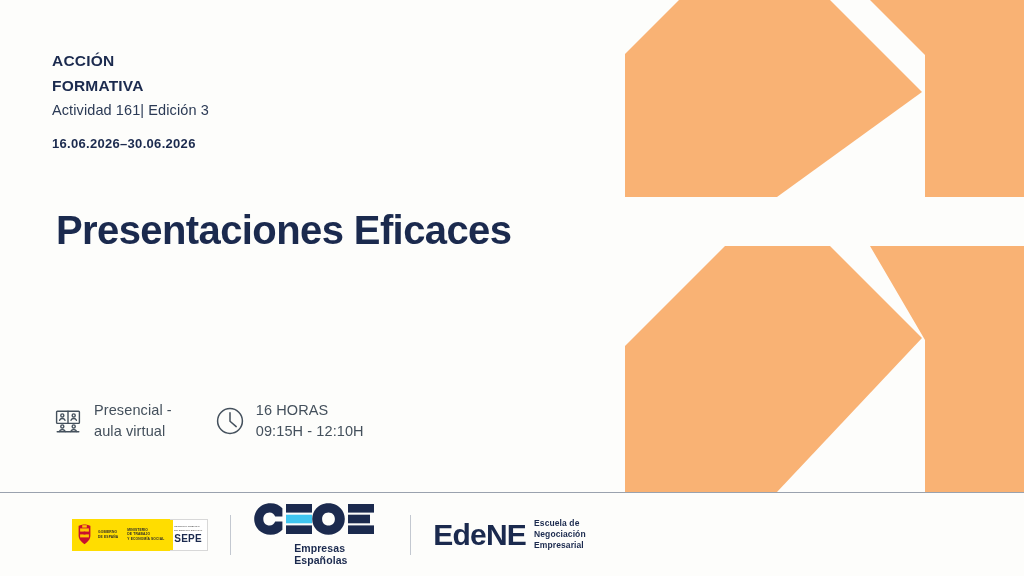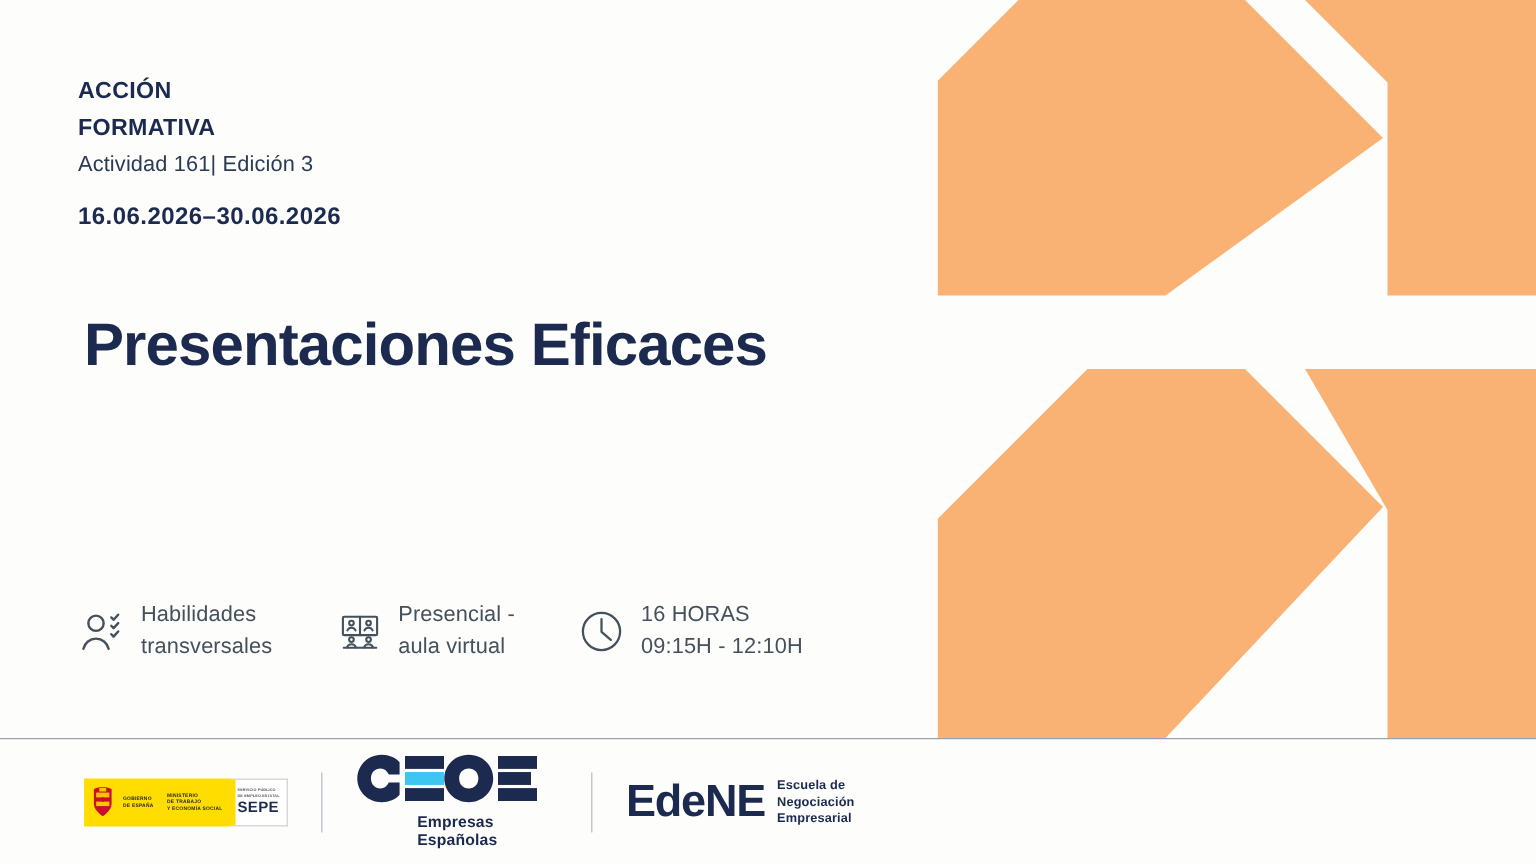--- a/index.html
+++ b/index.html
@@ -51,21 +51,21 @@
     color:#2B3A55;
     letter-spacing:0.1px;
     margin-top:1px;
     text-align:right;
   }
 
   .daterange {
     position:absolute;
     left:0; top:136px;
     color:#1B2A4E;
-    font-size:16px;
+    font-size:13px;
     font-weight:bold;
     letter-spacing:0.3px;
   }
 
   .title {
     position:absolute;
     left:4px; top:176px;
     color:#1B2A4E;
     font-size:40px;
     font-weight:bold;
@@ -121,20 +121,21 @@
     align-items:center;
     margin-left:56px;
     gap:0;
   }
 
   
   .gov-logo {
     display:flex;
     align-items:stretch;
     height:32px;
+    margin-left:16px;
   }
   .gov-yellow {
     background:#FFDD00;
     display:flex;
     align-items:center;
     padding:0 6px 0 5px;
     gap:6px;
     height:32px;
   }
   .gov-crest { width:15px; height:21px; }
@@ -255,35 +256,20 @@
       <span class="l2">FORMATIVA</span>
       <span class="activity">Actividad 161| Edición 3</span>
     </div>
 
     <div class="daterange">16.06.2026–30.06.2026</div>
 
     <h1 class="title">Presentaciones Eficaces</h1>
 
     <div class="meta">
 
-      <div class="meta-item">
-        <div class="meta-icon">
-          <svg width="30" height="30" viewBox="0 0 30 30" fill="none" stroke="#44505C" stroke-width="1.6" stroke-linecap="round" stroke-linejoin="round">
-            <circle cx="11" cy="9.5" r="5.1"></circle>
-            <path d="M2.6 26.5 a8.6 8.6 0 0 1 16.8 0"></path>
-            <path d="M21.2 5.6 l1.5 1.6 l3.1 -3.4"></path>
-            <path d="M21.2 11.2 l1.5 1.6 l3.1 -3.4"></path>
-            <path d="M21.2 16.8 l1.5 1.6 l3.1 -3.4"></path>
-          </svg>
-        </div>
-        <div class="meta-text">
-          <span>Habilidades</span>
-          <span>transversales</span>
-        </div>
-      </div>
 
       <div class="meta-item">
         <div class="meta-icon">
           <svg width="30" height="30" viewBox="0 0 30 30" fill="none" stroke="#44505C" stroke-width="1.4" stroke-linecap="round" stroke-linejoin="round">
             <rect x="3.6" y="5.2" width="22.8" height="12.2" rx="0.8"></rect>
             <line x1="15" y1="5.2" x2="15" y2="17.4"></line>
             <circle cx="9.3" cy="9.4" r="1.55"></circle>
             <path d="M6.6 14.3 a2.9 2.9 0 0 1 5.4 0"></path>
             <circle cx="20.7" cy="9.4" r="1.55"></circle>
             <path d="M18 14.3 a2.9 2.9 0 0 1 5.4 0"></path>

